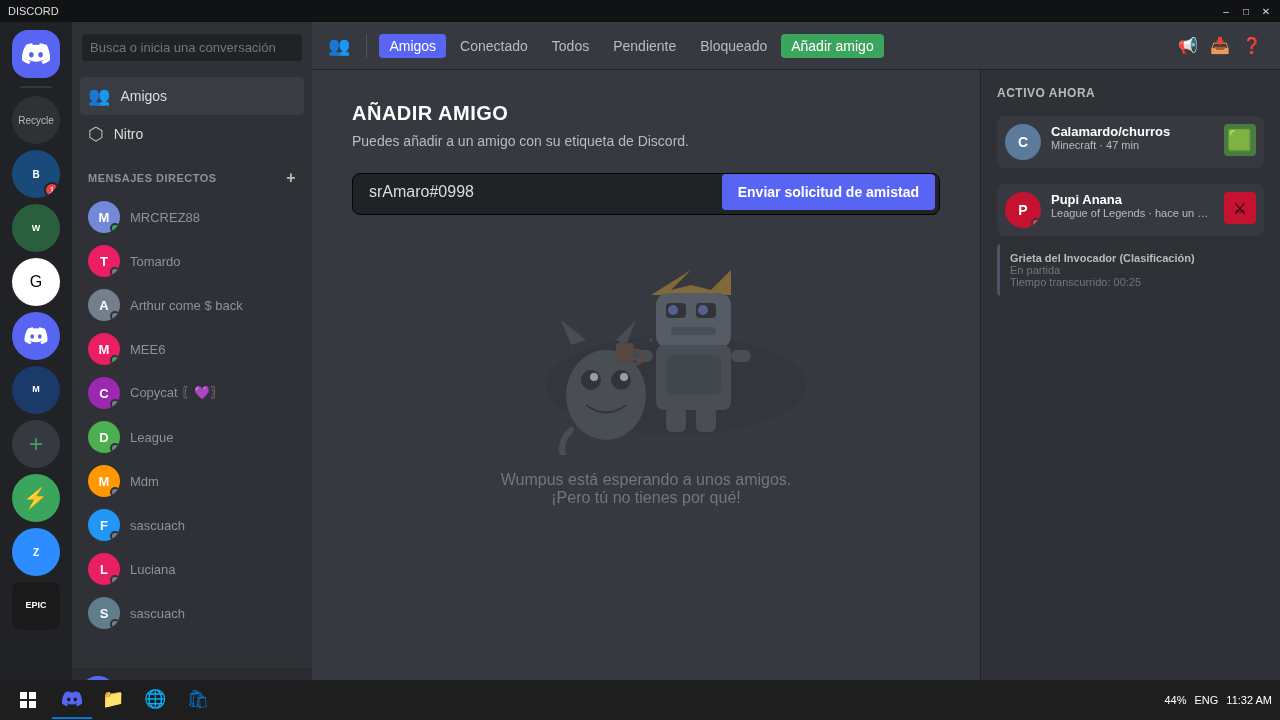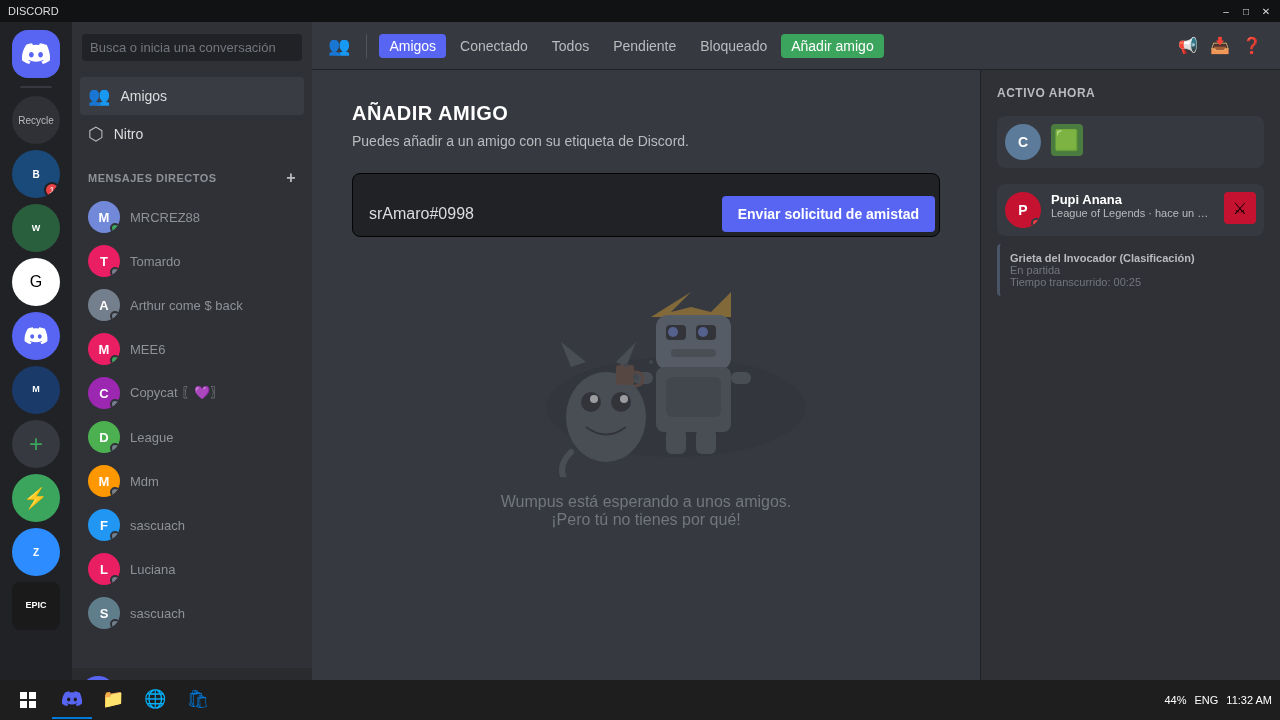--- a/index.html
+++ b/index.html
@@ -231,21 +231,21 @@
       color: #b9bbbe;
       font-size: 14px;
       margin-bottom: 24px;
     }
     .add-friend-form {
       display: flex;
       background: #202225;
       border: 1px solid #040405;
       border-radius: 8px;
       overflow: hidden;
-      padding: 22px 4px 4px 16px;
+      padding: 0 4px 4px 16px;
       align-items: center;
     }
     .add-friend-input {
       flex: 1;
       background: transparent;
       border: none;
       color: #dcddde;
       font-size: 16px;
       outline: none;
       padding: 8px 0;
@@ -620,20 +620,24 @@
           <div class="wumpus-text">Wumpus está esperando a unos amigos. ¡Pero tú no tienes por qué!</div>
         </div>
       </div>
 
       <div class="active-now-panel">
         <div class="active-now-title">ACTIVO AHORA</div>
 
         <div class="active-item">
           <div class="active-avatar" style="background:#5c7a99;">
             <span>C</span>
+          </div>
+          <div class="active-info">
+            <div class="active-name">Calamardo/churros</div>
+            <div class="active-game">Minecraft · 47 min</div>
           </div>
           <div class="active-game-icon" style="background:#4a7c3f; font-size:20px;">🟩</div>
         </div>
 
         <div class="active-item">
           <div class="active-avatar" style="background:#c41230; position:relative;">
             <span>P</span>
             <span style="position:absolute;bottom:0;right:0;width:10px;height:10px;background:#ed4245;border-radius:50%;border:2px solid #36393f;"></span>
           </div>
           <div class="active-info">

